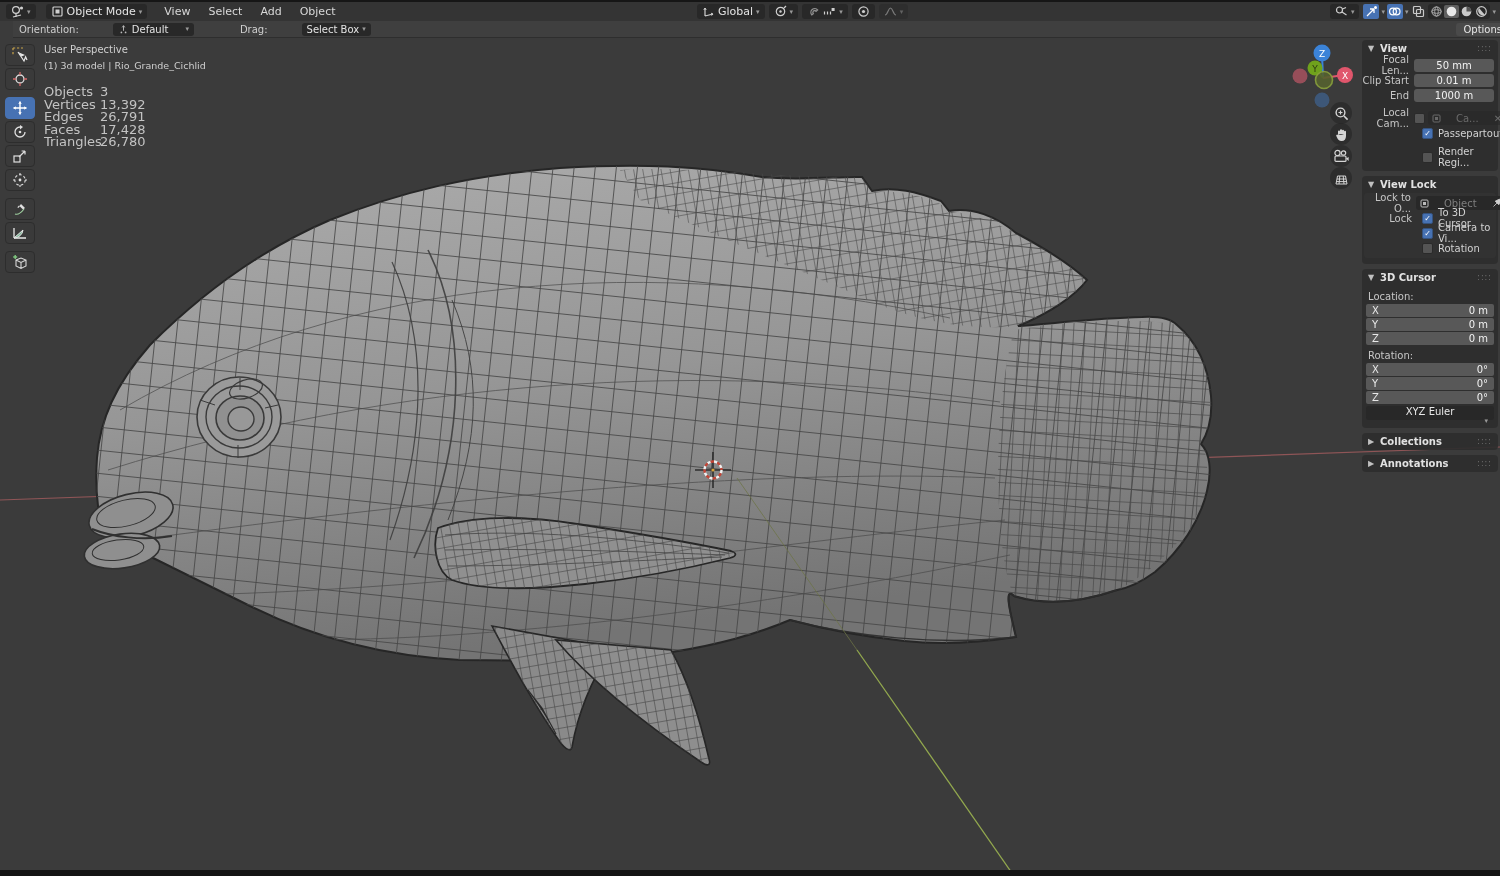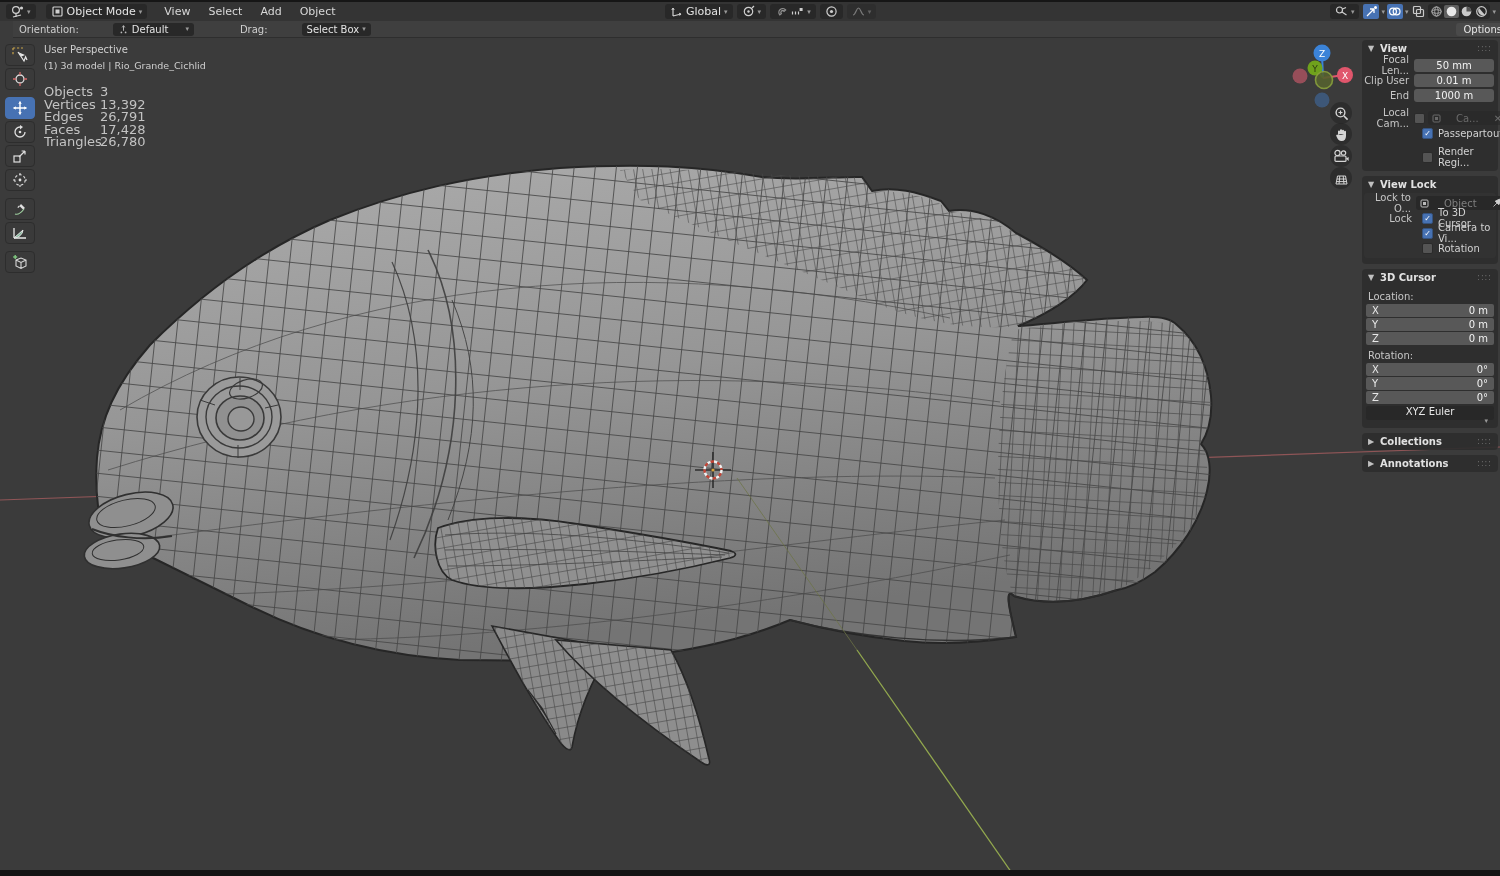--- a/index.html
+++ b/index.html
@@ -228,21 +228,21 @@
       <rect x="4.5" y="4.5" width="4" height="4" fill="#cfcfcf"></rect>
     </svg>
     <span>Object Mode</span>
     <span class="chev">▾</span>
   </span>
   <span class="menu" style="margin-left:6px;">View</span>
   <span class="menu">Select</span>
   <span class="menu">Add</span>
   <span class="menu">Object</span>
 
-  <span style="position:absolute; left:663px; display:inline-flex; align-items:center;">
+  <span style="position:absolute; left:695px; display:inline-flex; align-items:center;">
     <span class="hbtn">
       <svg class="hicon" viewBox="0 0 13 13">
         <path d="M3 11 L3 3 M3 11 L11 9" stroke="#cfcfcf" stroke-width="1.2" fill="none"></path>
         <path d="M3 3 L1.8 5 M3 3 L4.2 5 M11 9 L9 8.2 M11 9 L9.6 10.6" stroke="#cfcfcf" stroke-width="1" fill="none"></path>
       </svg>
       <span>Global</span>
       <span class="chev">▾</span>
     </span>
     <span class="hbtn">
       <svg class="hicon" viewBox="0 0 13 13">
@@ -488,21 +488,21 @@
     <div class="phead">
       <span class="caret">▼</span>
       <b>View</b>
       <span class="dots">::::</span>
     </div>
     <div class="frow">
       <span class="flabel">Focal Len...</span>
       <span class="fval">50 mm</span>
     </div>
     <div class="frow">
-      <span class="flabel">Clip User</span>
+      <span class="flabel">Clip Start</span>
       <span class="fval">0.01 m</span>
     </div>
     <div class="frow">
       <span class="flabel">End</span>
       <span class="fval">1000 m</span>
     </div>
     <div class="frow" style="margin-top:9px;">
       <span class="flabel">Local Cam...</span>
       <span class="cb"></span>
       <span class="objfield" style="margin-left:3px; opacity:0.55;">

